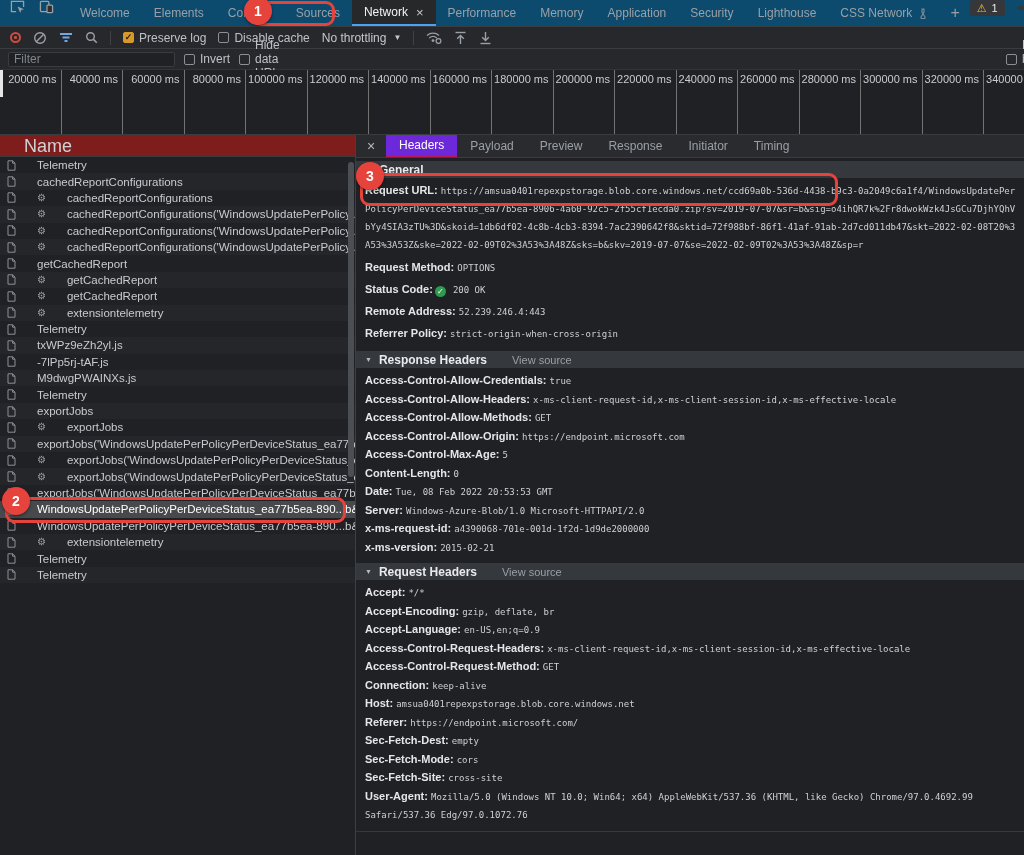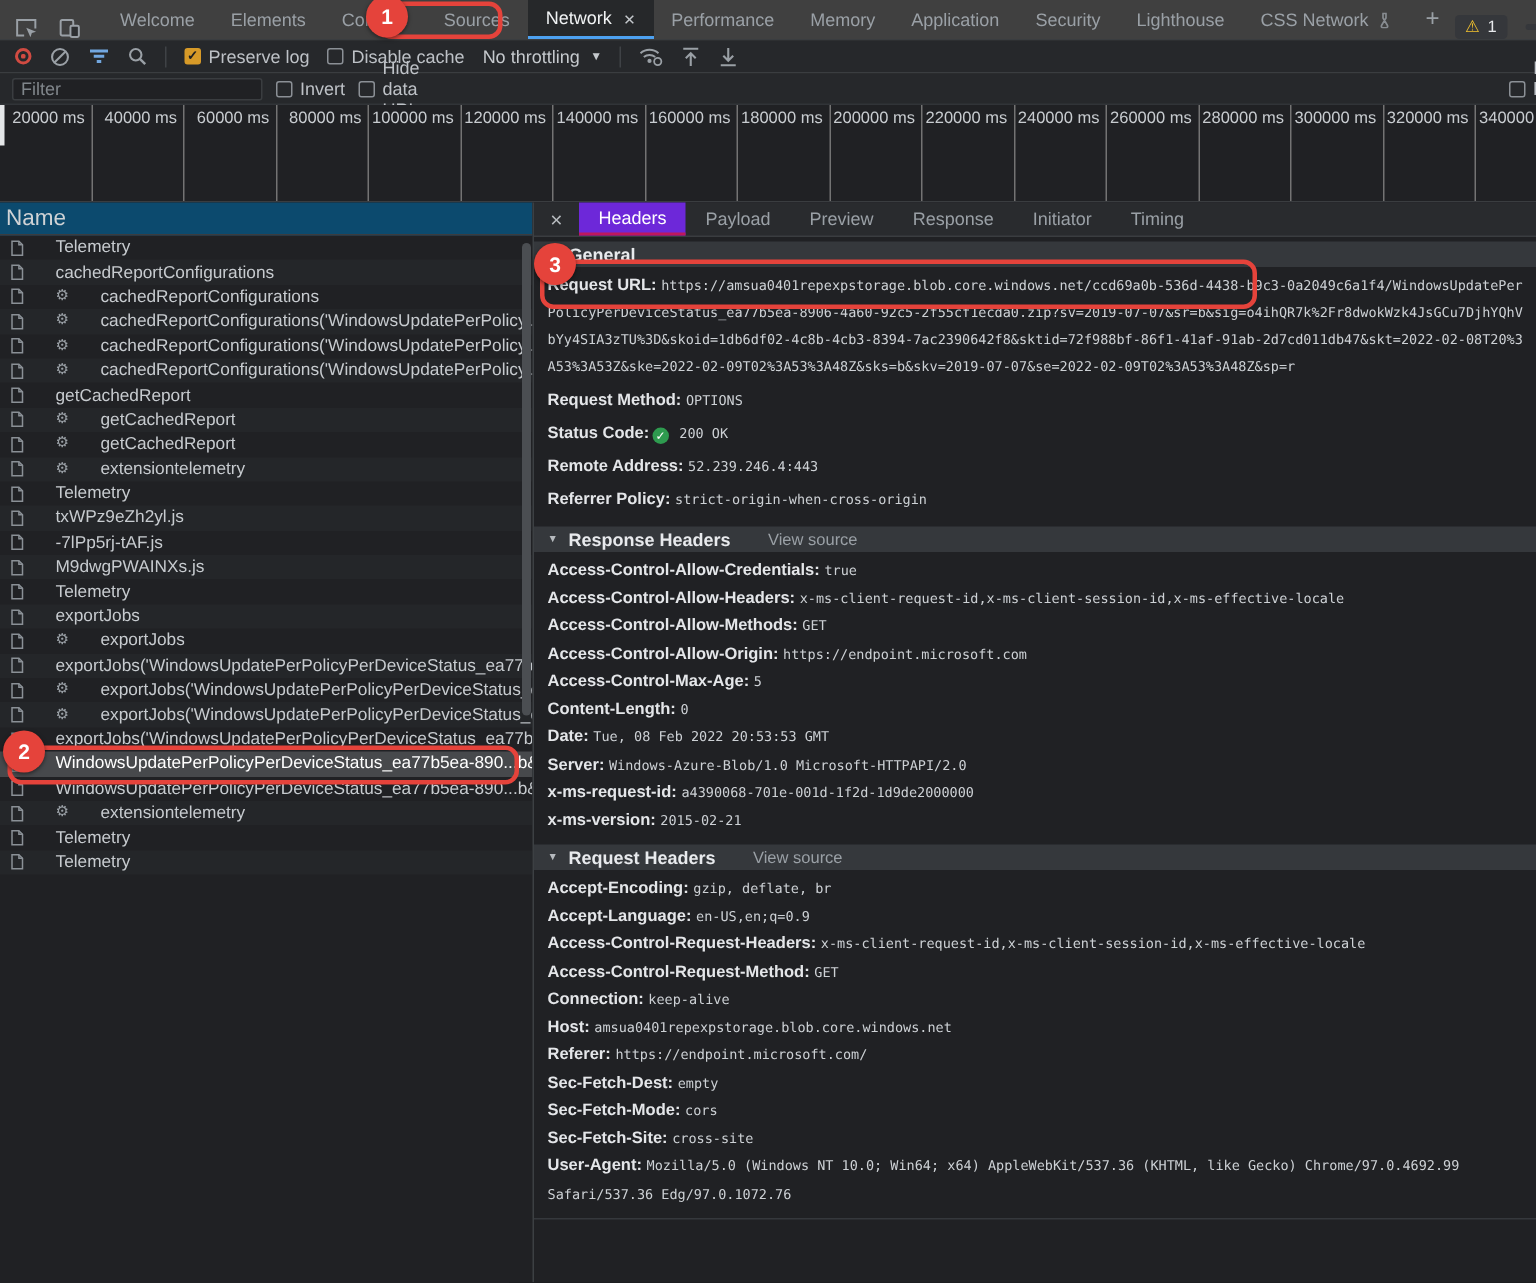--- a/index.html
+++ b/index.html
@@ -1,21 +1,21 @@
 <!DOCTYPE html>
 <html><head>
 <meta charset="utf-8">
 <style>
   html,body{margin:0;padding:0;background:#1b1c1e;}
   body{font-family:"Liberation Sans",sans-serif;}
   *{box-sizing:border-box;}
   .app{position:relative;width:1024px;height:855px;background:#202124;overflow:hidden;color:#bdc1c6;}
 
   
-  .tabbar{position:absolute;left:0;top:0;width:1024px;height:27px;background:#404040;display:flex;align-items:flex-end;font-size:12px;color:#9aa0a6;border-bottom:1px solid #3a3d40;}
+  .tabbar{position:absolute;left:0;top:0;width:1024px;height:27px;background:#0c4a6e;display:flex;align-items:flex-start;font-size:12px;color:#9aa0a6;border-bottom:1px solid #3a3d40;}
   .tb-icons{display:flex;align-items:center;gap:14px;margin:0 14px 0 10px;}
   .tb-icon{display:flex;align-items:center;cursor:pointer;}
   .tabs{display:flex;align-items:stretch;height:100%;}
   .tab{display:flex;align-items:center;gap:6px;padding:0 12px;height:100%;cursor:pointer;white-space:nowrap;}
   .tab.selected{background:#26282a;color:#f1f3f4;border-bottom:2px solid #4da1f0;}
   .tab .tab-close{font-size:13px;color:#c5c9cd;margin-left:2px;}
   .tab .flask{opacity:.8;}
   .tab-new{padding:0 10px;font-size:16px;color:#9aa0a6;display:flex;align-items:center;cursor:pointer;}
   .tb-right{margin-left:auto;display:flex;align-items:center;gap:12px;padding-right:12px;}
   .badge{display:flex;align-items:center;gap:5px;background:#35373b;border-radius:3px;padding:2px 7px;font-size:11px;color:#e8eaed;cursor:pointer;}
@@ -43,21 +43,21 @@
   .pill.active{background:#4a4e54;color:#f1f3f4;}
 
   
   .timeline{position:absolute;left:0;top:70px;width:1024px;height:65px;background:#202124;border-bottom:1px solid #3a3d40;overflow:hidden;}
   .tl-cells{display:flex;height:100%;}
   .tl-cell{width:61.5px;flex:none;height:100%;border-right:1px solid #737373;font-size:11px;color:#c8ccd0;text-align:right;padding:3px 4px 0 0;white-space:nowrap;overflow:hidden;}
   .tl-marker{position:absolute;left:0;top:0;width:3px;height:27px;background:#e4e6e8;}
 
   
   .leftpanel{position:absolute;left:0;top:135px;width:355px;height:720px;background:#202124;}
-  .name-header{height:22px;background:#0c4a6e;border-bottom:1px solid #3a3d40;font-size:15px;color:#cfd2d5;line-height:22px;padding-left:4px;}
+  .name-header{height:22px;background:#7f1d1d;border-bottom:1px solid #3a3d40;font-size:18px;color:#cfd2d5;line-height:22px;padding-left:24px;}
   .req-row{height:16.4px;display:flex;align-items:center;gap:21px;padding-left:7px;font-size:11.5px;color:#c7cbcf;white-space:nowrap;overflow:hidden;cursor:pointer;}
   .req-row:nth-child(even){background:#242629;}
   .req-row.selected{background:#47494c;color:#ffffff;}
   .req-row .doc{flex:none;display:flex;}
   .req-row .gear-glyph{flex:none;font-size:10px;color:#9aa0a6;line-height:10px;}
   .req-row .req-name{overflow:hidden;text-overflow:clip;}
   .lp-scroll{position:absolute;right:1px;top:27px;width:6px;height:315px;background:#4b4e52;border-radius:3px;cursor:pointer;}
 
   
   .rightpanel{position:absolute;left:355px;top:135px;width:669px;height:720px;background:#202124;border-left:1px solid #3c4043;}
@@ -737,20 +737,24 @@
 
       </div>
 
       <div class="strip">
         <span class="tri">▼</span>
         <span class="strip-title">Request Headers</span>
         <span class="view-src">View source</span>
       </div>
       <div class="sec-body sections-end">
 
+          <div class="kv">
+            <span class="hkey">Accept:</span>
+            <span class="hval">*/*</span>
+          </div>
 
           <div class="kv">
             <span class="hkey">Accept-Encoding:</span>
             <span class="hval">gzip, deflate, br</span>
           </div>
 
           <div class="kv">
             <span class="hkey">Accept-Language:</span>
             <span class="hval">en-US,en;q=0.9</span>
           </div>

